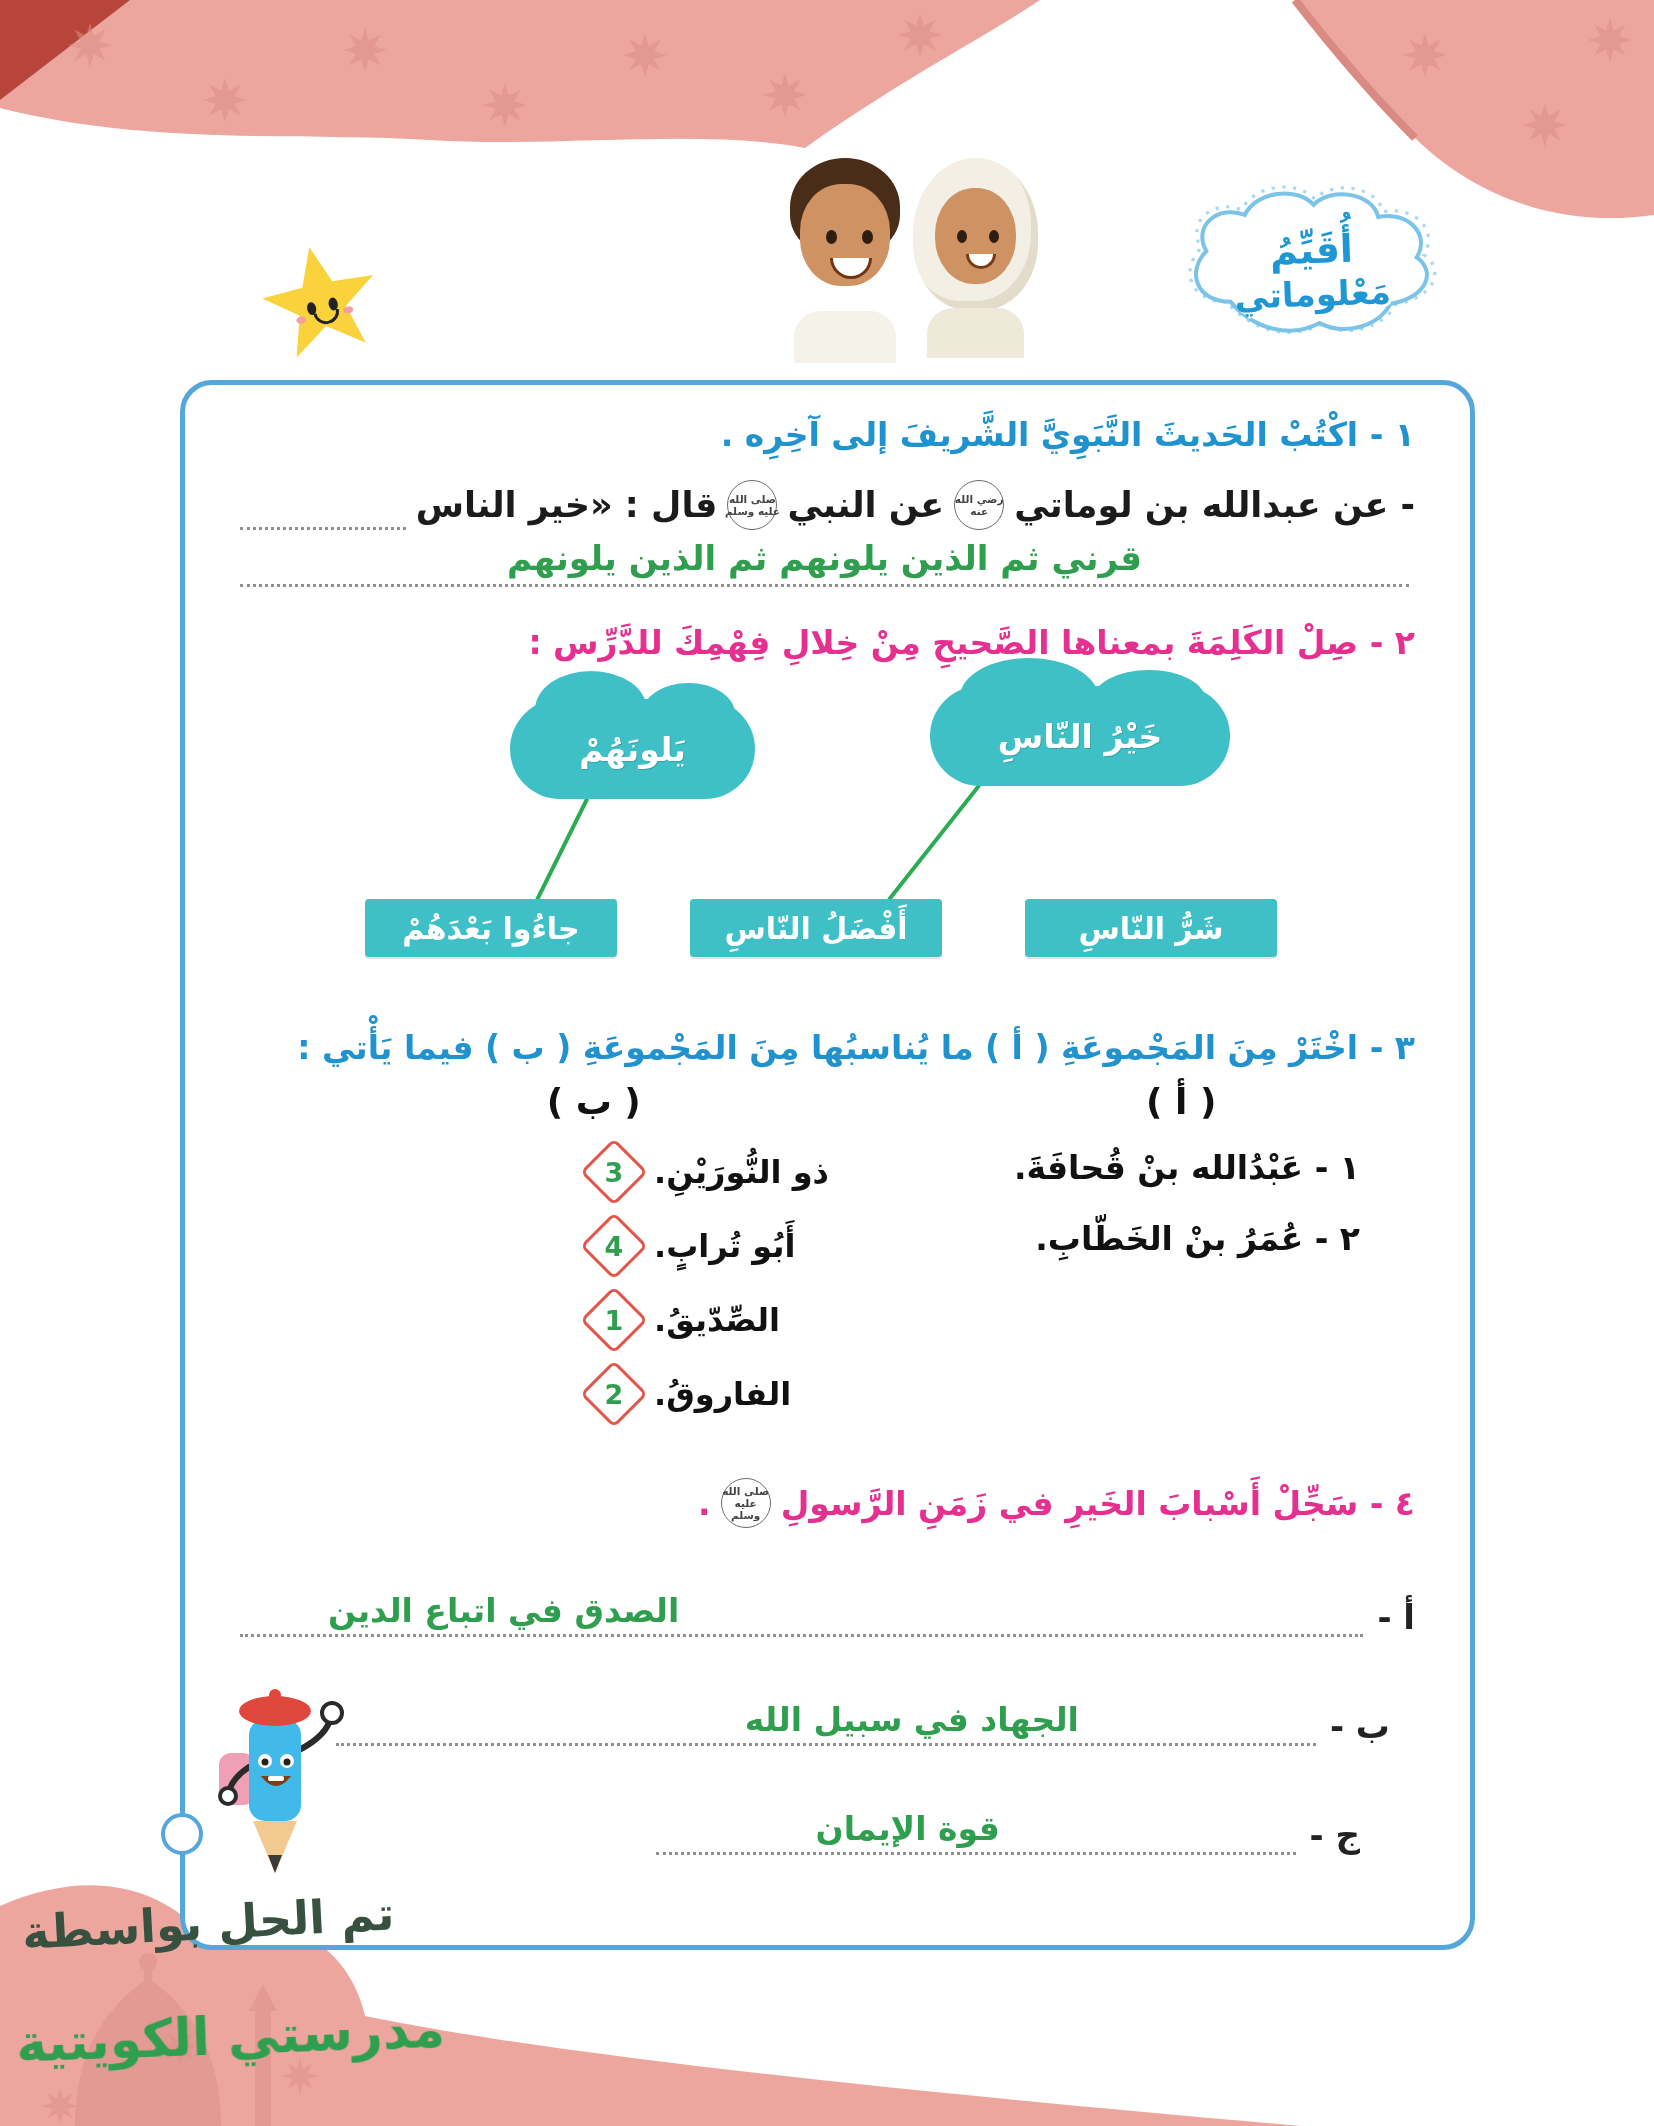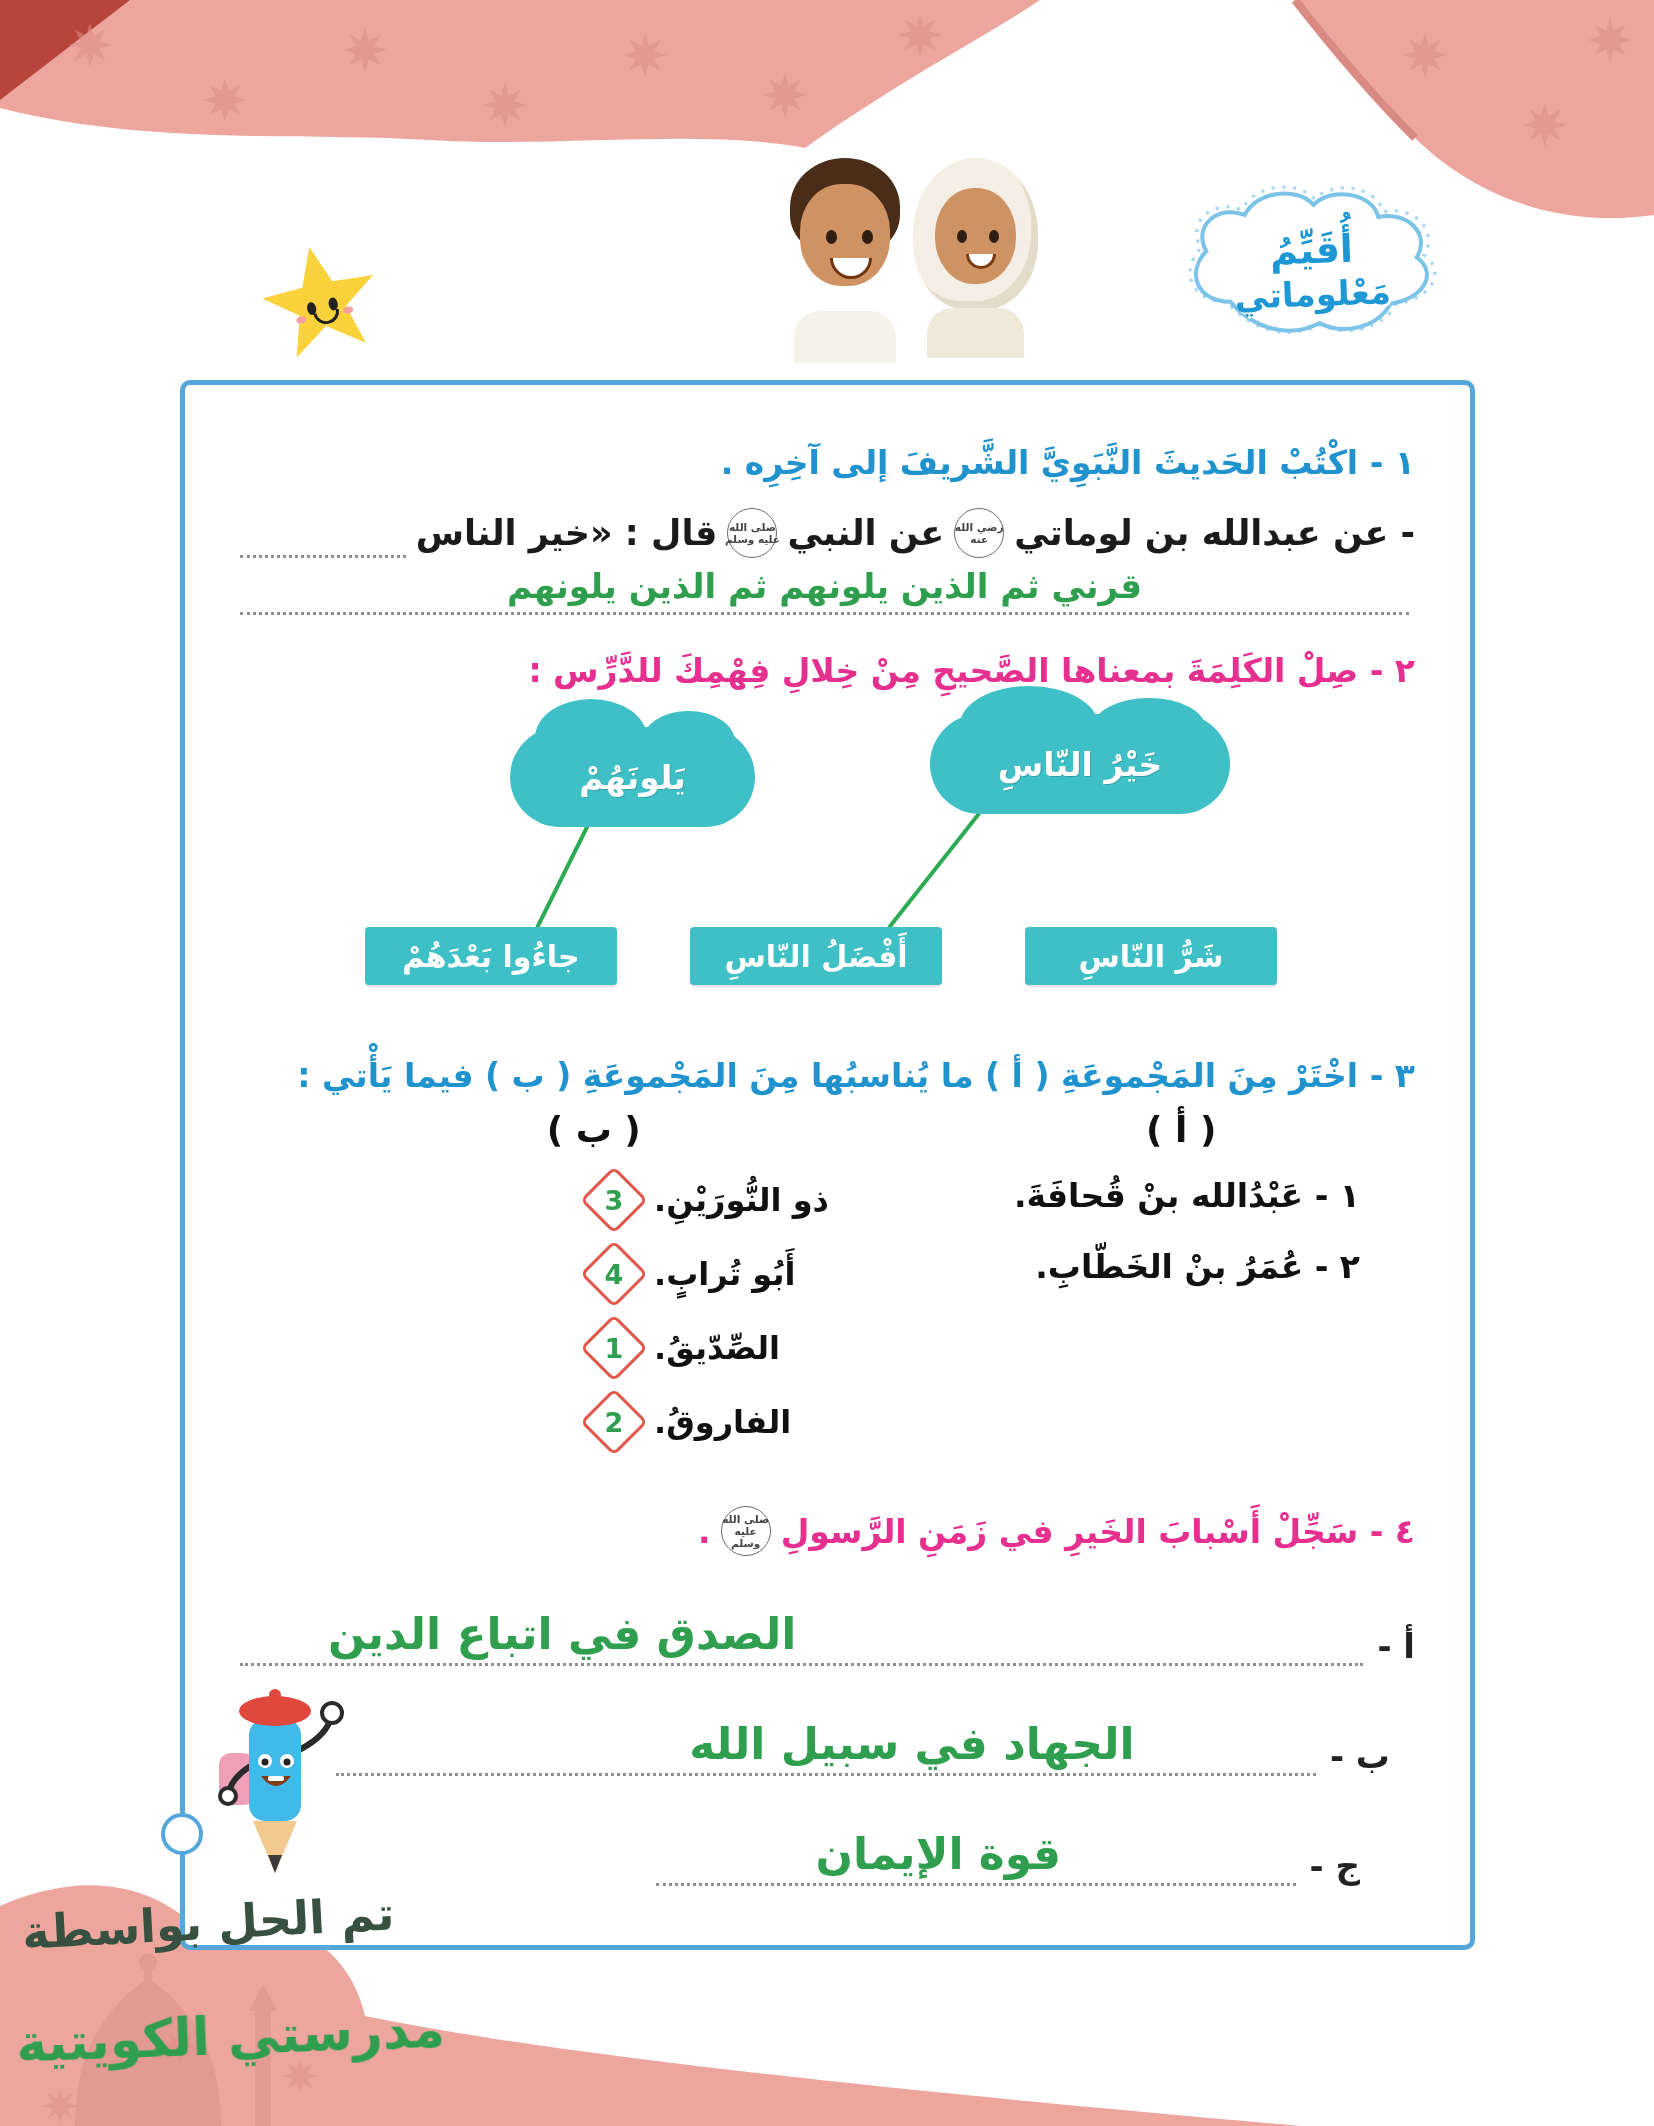--- a/index.html
+++ b/index.html
@@ -38,22 +38,22 @@
   .boy .torso{position:absolute;bottom:0;left:12px;width:102px;height:52px;background:#f5f2ea;border-radius:26px 26px 0 0;}
 
   
   .badge{position:absolute;left:1178px;top:182px;width:268px;height:178px;z-index:2;}
   .badge svg{position:absolute;inset:0;}
   .badge-text{position:absolute;inset:0;display:flex;flex-direction:column;align-items:center;justify-content:center;gap:2px;
     color:#1f97d4;font-weight:bold;text-shadow:2px 2px 0 #ffffff;transform:rotate(-2deg);}
   .badge-text .l1{font-size:38px;} .badge-text .l2{font-size:34px;}
 
   
-  .frame{position:absolute;left:180px;top:380px;width:1295px;height:1570px;border:5px solid #55a7db;border-radius:10px;
-    background:#fff;z-index:1;box-sizing:border-box;padding:52px 55px;direction:rtl;}
+  .frame{position:absolute;left:180px;top:380px;width:1295px;height:1570px;border:5px solid #55a7db;border-radius:32px;
+    background:#fff;z-index:1;box-sizing:border-box;padding:24px 55px;direction:rtl;}
   .frame::after{content:"";position:absolute;left:-24px;bottom:90px;width:34px;height:34px;border:4px solid #55a7db;border-radius:50%;background:#fff;}
 
   .h-blue{color:#2093cf;font-weight:bold;font-size:33px;}
   .h-magenta{color:#e5308f;font-weight:bold;font-size:33px;}
 
   
   .medallion{display:inline-flex;flex-direction:column;align-items:center;justify-content:center;width:48px;height:48px;
     border:1.5px solid #6b6b6b;border-radius:50%;color:#444;font-size:10.5px;line-height:1.15;font-weight:bold;flex:none;text-align:center;}
 
   
@@ -89,21 +89,21 @@
   .b-row{display:flex;direction:ltr;align-items:center;gap:16px;margin-left:350px;margin-bottom:26px;white-space:nowrap;}
   .diamond{width:42px;height:42px;border:3px solid #e2574c;border-radius:7px;transform:rotate(45deg);
     display:flex;align-items:center;justify-content:center;flex:none;background:#fff;}
   .diamond>span{transform:rotate(-45deg);color:#2f9e4e;font-weight:bold;font-size:27px;}
   .b-label{font-size:32px;font-weight:bold;color:#111;direction:rtl;}
 
   
   .q4-heading{margin-top:34px;display:flex;align-items:center;gap:10px;}
   .q4-row{display:flex;align-items:flex-end;gap:14px;margin-top:52px;font-weight:bold;}
   .q4-label{font-size:34px;color:#222;flex:none;}
-  .q4-line{border-bottom:3px dotted #8f8f8f;font-size:44px;color:#2f9e4e;text-align:left;padding-bottom:4px;white-space:nowrap;box-sizing:border-box;}
+  .q4-line{border-bottom:3px dotted #8f8f8f;font-size:33px;color:#2f9e4e;text-align:left;padding-bottom:4px;white-space:nowrap;box-sizing:border-box;margin-top:11px;}
   .q4-row.r1 .q4-line{flex:1;padding-left:88px;}
   .q4-row.r2{margin-left:0;margin-right:25px;}
   .q4-row.r2 .q4-line{width:980px;padding-left:172px;text-align:center;}
   .q4-row.r3{margin-right:55px;}
   .q4-row.r3 .q4-line{width:640px;padding-left:160px;}
 
   
   .pencil-char{position:absolute;left:205px;top:1683px;z-index:3;}
 
   

